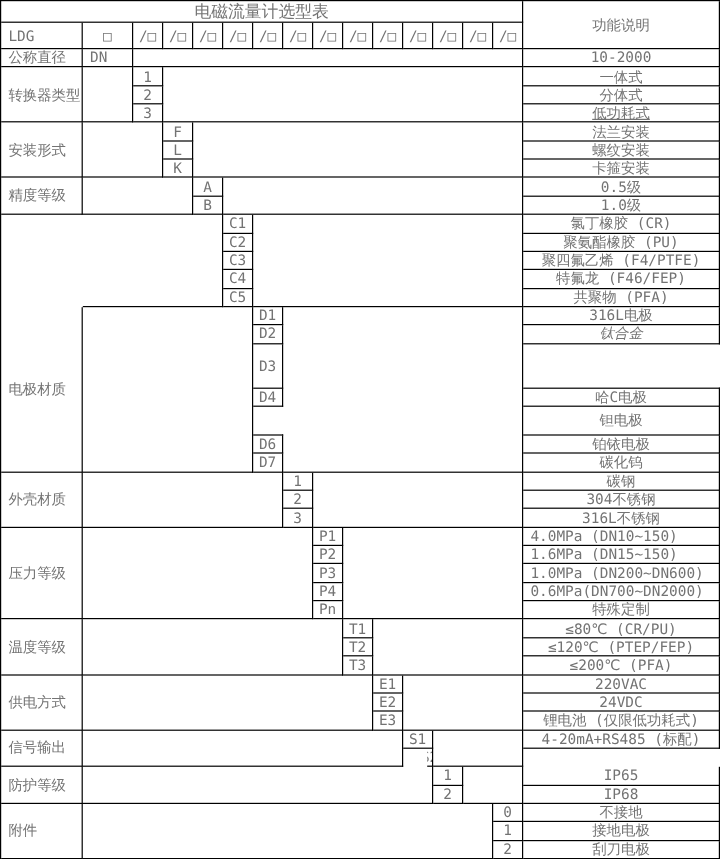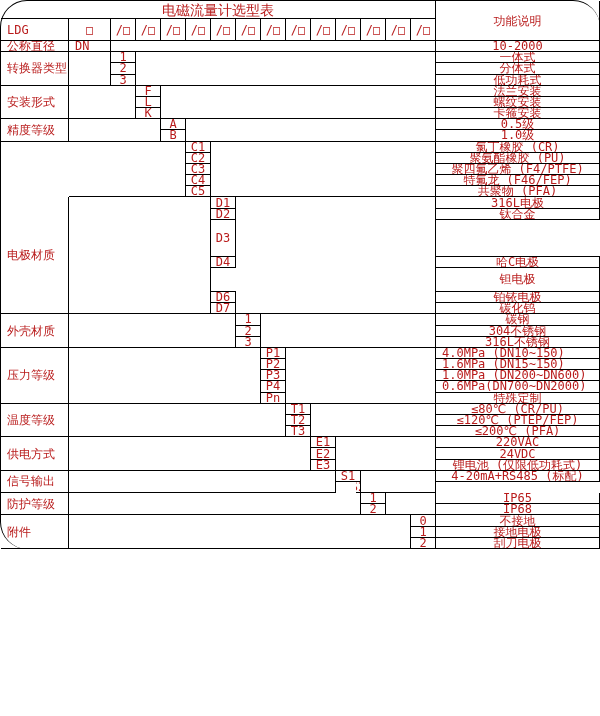--- a/index.html
+++ b/index.html
@@ -1,30 +1,29 @@
 <!DOCTYPE html>
 <html><head>
 <meta charset="utf-8">
 <style>
   html,body{margin:0;padding:0;background:#fff;}
   #grid{
     position:relative;
-    width:600px;height:549px;
+    width:600px;height:716px;
     box-sizing:border-box;
     display:grid;
     grid-template-columns:68px 42px repeat(13,25px) 1fr;
     grid-template-rows:18px 22px repeat(42,1fr);
     border-top:1px solid #000;
     border-left:1px solid #000;
     background:#fff;
-    color:#b91c1c;
+    color:#737373;
     font-family:"DejaVu Sans Mono","DejaVu Sans","Liberation Mono",monospace;
     font-size:12px;
     line-height:1;
-    border-radius:27px;
   }
   .cell{
     box-sizing:border-box;
     border-right:1px solid #000;
     border-bottom:1px solid #000;
     display:flex;
     align-items:center;
     justify-content:center;
     overflow:hidden;
     white-space:nowrap;
@@ -57,21 +56,21 @@
     <div class="cell left" style="grid-area: 3 / 2;">DN</div>
     <div class="cell" style="grid-area: 3 / 3 / auto / span 13;"></div>
     <div class="cell" style="grid-area: 3 / 16;">10-2000</div>
     <div class="cell left" style="grid-area: 4 / 1 / span 3;">转换器类型</div>
     <div class="cell" style="grid-area: 4 / 2 / span 3;"></div>
     <div class="cell" style="grid-area: 4 / 3;">1</div>
     <div class="cell" style="grid-area: 4 / 16;">一体式</div>
     <div class="cell" style="grid-area: 5 / 3;">2</div>
     <div class="cell" style="grid-area: 5 / 16;">分体式</div>
     <div class="cell" style="grid-area: 6 / 3;">3</div>
-    <div class="cell" style="grid-area: 6 / 16;">低功耗式</div>
+    <div class="cell" style="grid-area: 6 / 16; text-decoration: underline;">低功耗式</div>
     <div class="cell" style="grid-area: 4 / 4 / span 3 / span 12;"></div>
     <div class="cell left" style="grid-area: 7 / 1 / span 3;">安装形式</div>
     <div class="cell" style="grid-area: 7 / 2 / span 3 / span 2;"></div>
     <div class="cell" style="grid-area: 7 / 4;">F</div>
     <div class="cell" style="grid-area: 7 / 16;">法兰安装</div>
     <div class="cell" style="grid-area: 8 / 4;">L</div>
     <div class="cell" style="grid-area: 8 / 16;">螺纹安装</div>
     <div class="cell" style="grid-area: 9 / 4;">K</div>
     <div class="cell" style="grid-area: 9 / 16;">卡箍安装</div>
     <div class="cell" style="grid-area: 7 / 5 / span 3 / span 11;"></div>
@@ -92,21 +91,21 @@
     <div class="cell" style="grid-area: 15 / 6;">C4</div>
     <div class="cell" style="grid-area: 15 / 16;">特氟龙 (F46/FEP)</div>
     <div class="cell" style="grid-area: 16 / 6;">C5</div>
     <div class="cell" style="grid-area: 16 / 16;">共聚物 (PFA)</div>
     <div class="cell" style="grid-area: 12 / 7 / span 5 / span 9;"></div>
     <div class="cell left" style="grid-area: 17 / 1 / span 7;">电极材质</div>
     <div class="cell" style="grid-area: 17 / 2 / span 7 / span 5;"></div>
     <div class="cell" style="grid-area: 17 / 7;">D1</div>
     <div class="cell" style="grid-area: 17 / 16;">316L电极</div>
     <div class="cell" style="grid-area: 18 / 7;">D2</div>
-    <div class="cell" style="grid-area: 18 / 16;">钛合金</div>
+    <div class="cell" style="grid-area: 18 / 16; font-style: italic;">钛合金</div>
     <div class="cell" style="grid-area: 19 / 7;">D3</div>
     <div class="cell" style="grid-area: 19 / 16; margin-top: 36px;">哈B电极</div>
     <div class="cell" style="grid-area: 20 / 7;">D4</div>
     <div class="cell" style="grid-area: 20 / 16;">哈C电极</div>
     <div class="cell" style="grid-area: 21 / 7; margin-top: 23px;">D5</div>
     <div class="cell" style="grid-area: 21 / 16;">钽电极</div>
     <div class="cell" style="grid-area: 22 / 7;">D6</div>
     <div class="cell" style="grid-area: 22 / 16;">铂铱电极</div>
     <div class="cell" style="grid-area: 23 / 7;">D7</div>
     <div class="cell" style="grid-area: 23 / 16;">碳化钨</div>

